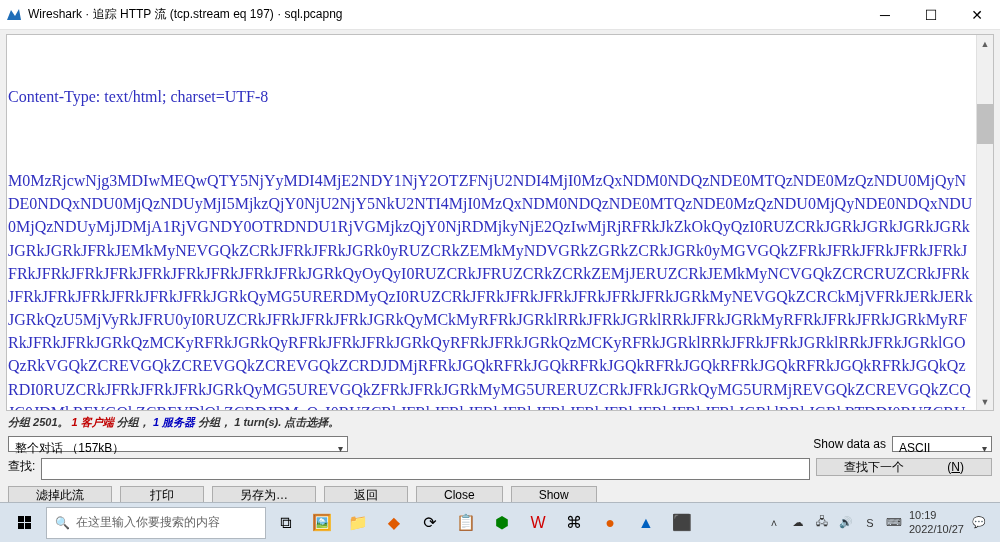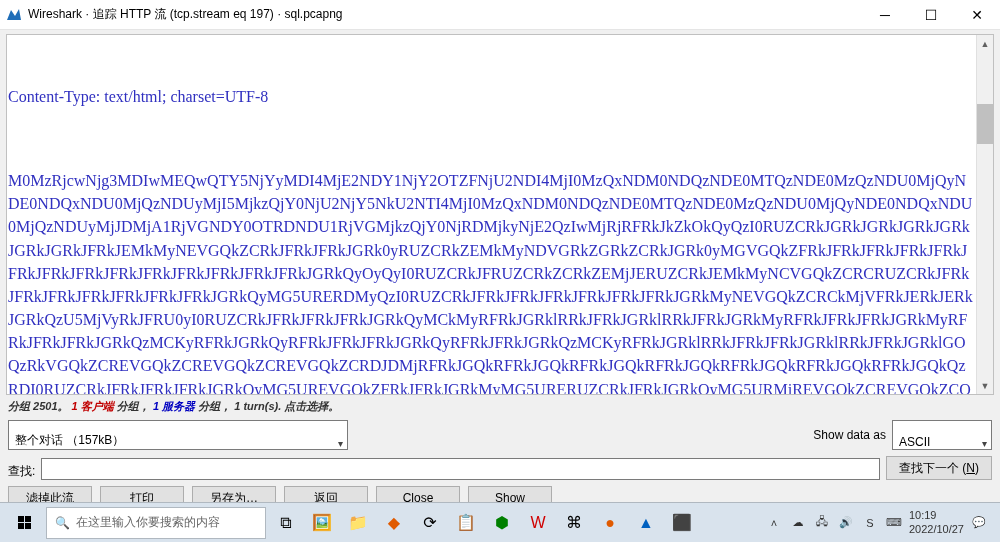--- a/index.html
+++ b/index.html
@@ -70,65 +70,66 @@
     }
     .status-line .red { color: #c00000; font-style: italic; }
     .status-line .blue { color: #0000c0; font-style: italic; }
     .controls-row {
       display: flex;
       align-items: center;
       padding: 4px 8px;
       gap: 6px;
     }
     .combo {
-      height: 30px;
+      height: 16px;
       border: 1px solid #7a7a7a;
       background: #fff;
       padding: 8px 18px 0 6px;
       font-size: 12px;
       display: flex;
-      align-items: flex-end;
+      align-items: center;
       position: relative;
       min-width: 100px;
     }
     .combo::after {
       content: "▾";
       position: absolute;
       right: 4px;
       color: #444;
       font-size: 10px;
     }
     .combo.conversation { flex-basis: 340px; }
     .combo.format { flex-basis: 75px; }
     .label { font-size: 12px; color: #000; }
     .spacer { flex: 1; }
     .search-row {
       display: flex;
-      align-items: flex-end;
+      align-items: flex-start;
       padding: 2px 8px 4px 8px;
       gap: 6px;
     }
     .search-input {
       flex: 1;
       height: 22px;
       border: 1px solid #7a7a7a;
       background: #fff;
       padding: 0 4px;
       font-size: 12px;
     }
     .btn {
-      height: 24px;
-      padding: 0 12px;
+      height: 18px;
+      padding: 0 27px;
       border: 1px solid #adadad;
       background: #e1e1e1;
       font-size: 12px;
       display: flex;
       align-items: center;
       justify-content: center;
       min-width: 84px;
+      gap: 40px;
     }
     .btn u { text-decoration: underline; }
     .bottom-buttons {
       display: flex;
       justify-content: flex-start;
       padding: 2px 8px 0 8px;
       gap: 8px;
       height: 18px;
       overflow: hidden;
     }

